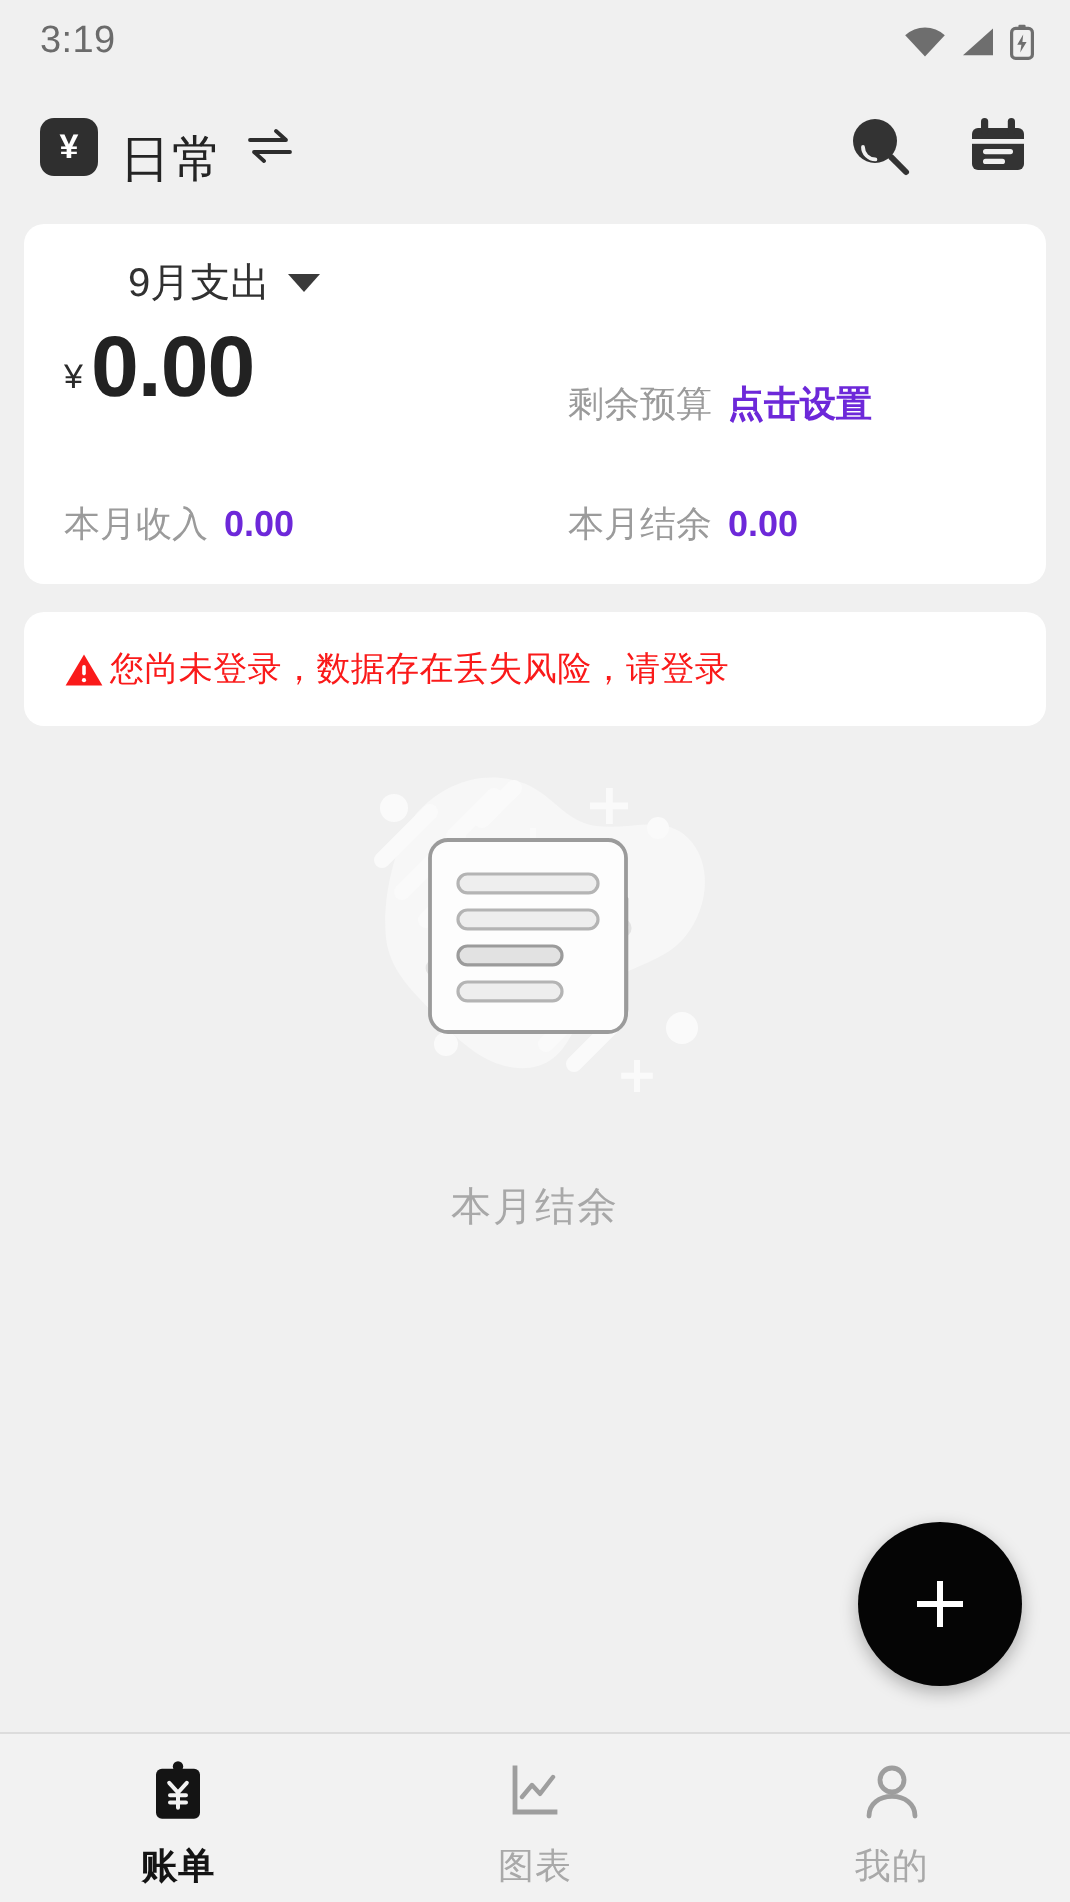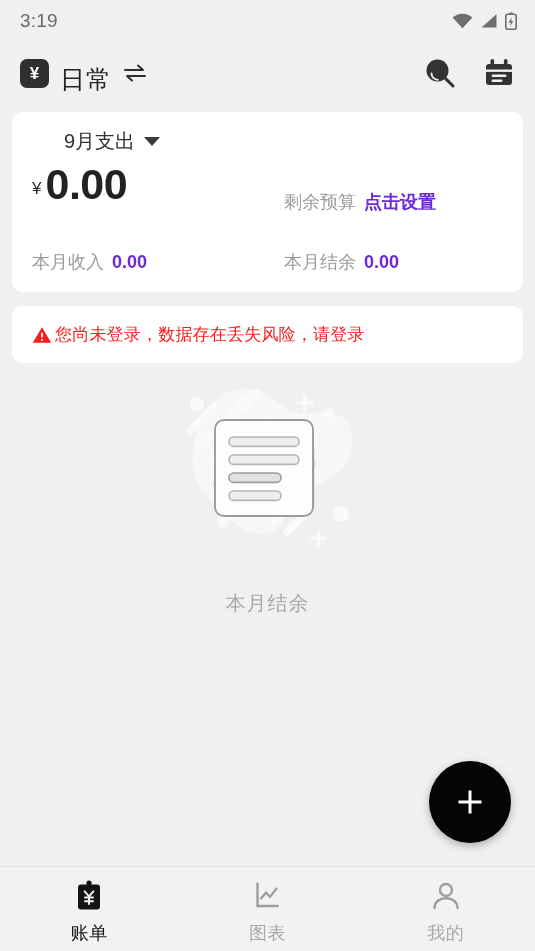--- a/index.html
+++ b/index.html
@@ -92,21 +92,21 @@
   .bottomnav {
     flex:0 0 85px; height:85px; background:#f2f2f2;
     border-top:1px solid #dcdcdc;
     display:flex; align-items:flex-start; padding-top:13px;
   }
   .nav-item {
     flex:1; display:flex; flex-direction:column;
     align-items:center; gap:9px; cursor:pointer;
   }
   .nav-label { font-size:18px; letter-spacing:.5px; }
-  .nav-item.active .nav-label { color:#141414; }
+  .nav-item.active .nav-label { color:#141414;font-weight:bold; }
   .nav-item .nav-label { color:#a9a9a9; }
 </style>
 </head>
 <body>
 
 <div id="app">
 
   <div class="statusbar">
     <span class="status-time">3:19</span>
     <span class="status-icons">

